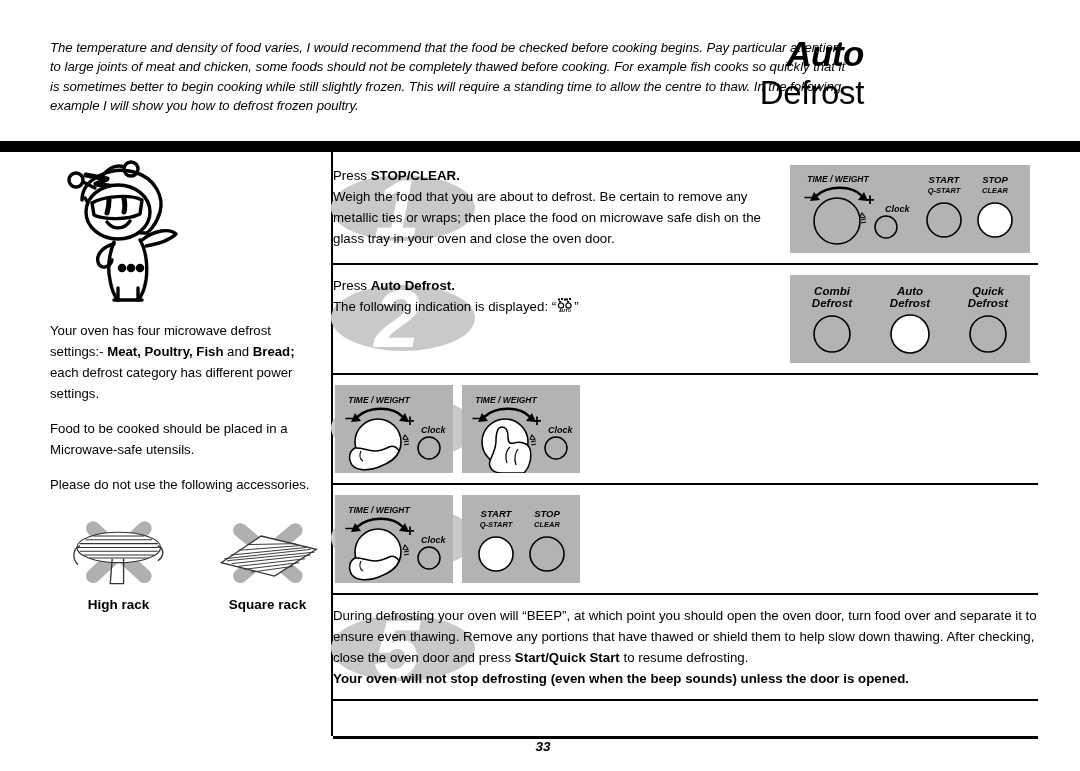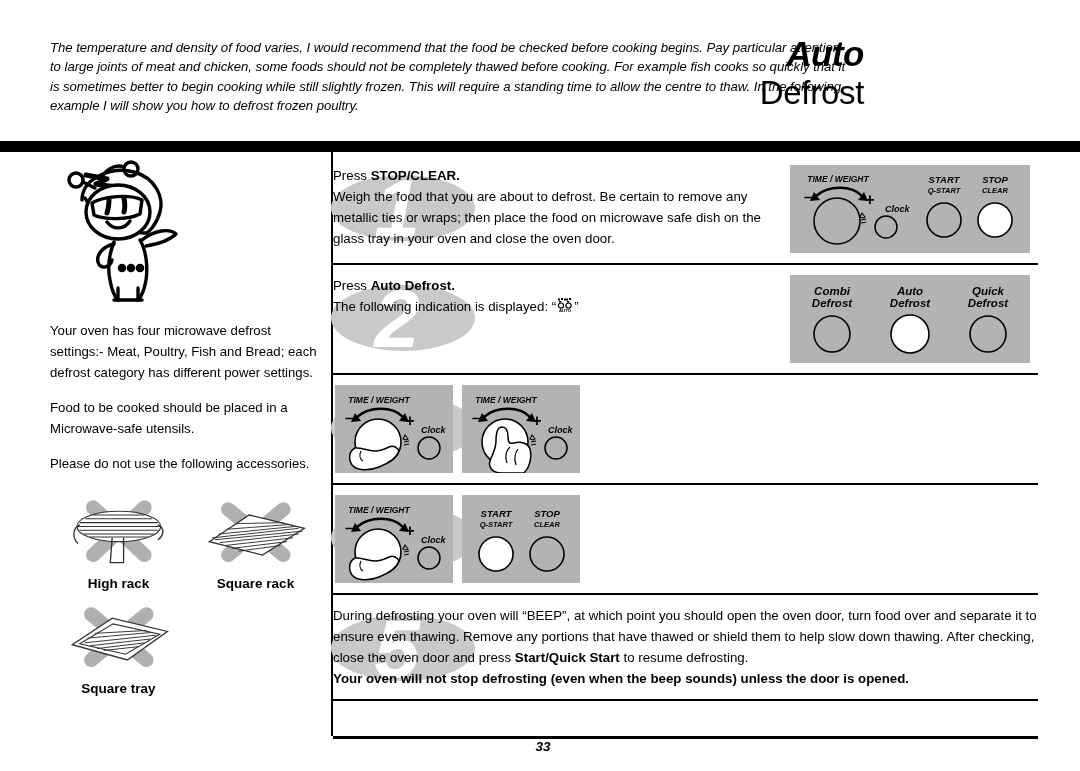--- a/index.html
+++ b/index.html
@@ -61,27 +61,28 @@
     left: 50px; top: 160px;
     width: 272px;
   }
   .mascot { width: 160px; height: 142px; margin-left: 2px; }
   .left-para {
     font-size: 13.2px;
     line-height: 21px;
     color: #000;
     margin-top: 14px;
   }
-  .left-para b { font-weight: normal; }
+  .left-para b { font-weight: bold; }
 
   .accessory-grid {
     margin-top: 22px;
     display: grid;
     grid-template-columns: 137px 137px;
     grid-template-rows: auto auto;
+    gap: 12px;
   }
   .acc-cell { text-align: center; }
   .acc-art { height: 78px; display: block; margin: 0 auto; }
   .acc-label {
     font-size: 13.5px;
     font-weight: bold;
     margin-top: 2px;
     margin-bottom: 10px;
     color: #000;
   }
@@ -267,39 +268,20 @@
             <line x1="47" y1="58" x2="91" y2="52"></line>
             <line x1="19" y1="44" x2="110" y2="34"></line>
             <line x1="26" y1="40" x2="106" y2="32"></line>
             <line x1="34" y1="35" x2="100" y2="30"></line>
             <line x1="44" y1="29" x2="94" y2="28"></line>
           </g>
         </svg>
         <div class="acc-label">Square rack</div>
       </div>
 
-      <div class="acc-cell">
-        <svg class="acc-art" viewBox="0 0 130 82">
-          <g stroke="#b0b0b0" stroke-width="15" stroke-linecap="round">
-            <line x1="36" y1="14" x2="94" y2="62"></line>
-            <line x1="94" y1="14" x2="36" y2="62"></line>
-          </g>
-          <polygon points="16,46 58,18 116,32 74,62" fill="#fff" stroke="#333" stroke-width="1.4"></polygon>
-          <polygon points="24,45 59,24 108,35 72,56" fill="#fff" stroke="#333" stroke-width="1.2"></polygon>
-          <g stroke="#333" stroke-width="1">
-            <line x1="29" y1="44" x2="104" y2="36"></line>
-            <line x1="35" y1="47" x2="98" y2="40"></line>
-            <line x1="42" y1="50" x2="92" y2="44"></line>
-            <line x1="49" y1="52" x2="86" y2="48"></line>
-            <line x1="32" y1="39" x2="100" y2="33"></line>
-            <line x1="40" y1="34" x2="94" y2="31"></line>
-          </g>
-        </svg>
-        <div class="acc-label">Square tray</div>
-      </div>
 
     </div>
   </div>
 
   <div class="steps">
 
     <div class="step">
       <div class="step-inner">
         <svg class="watermark" viewBox="0 0 160 70">
           <ellipse cx="72" cy="35" rx="72" ry="33" fill="#c9c9c9"></ellipse>

